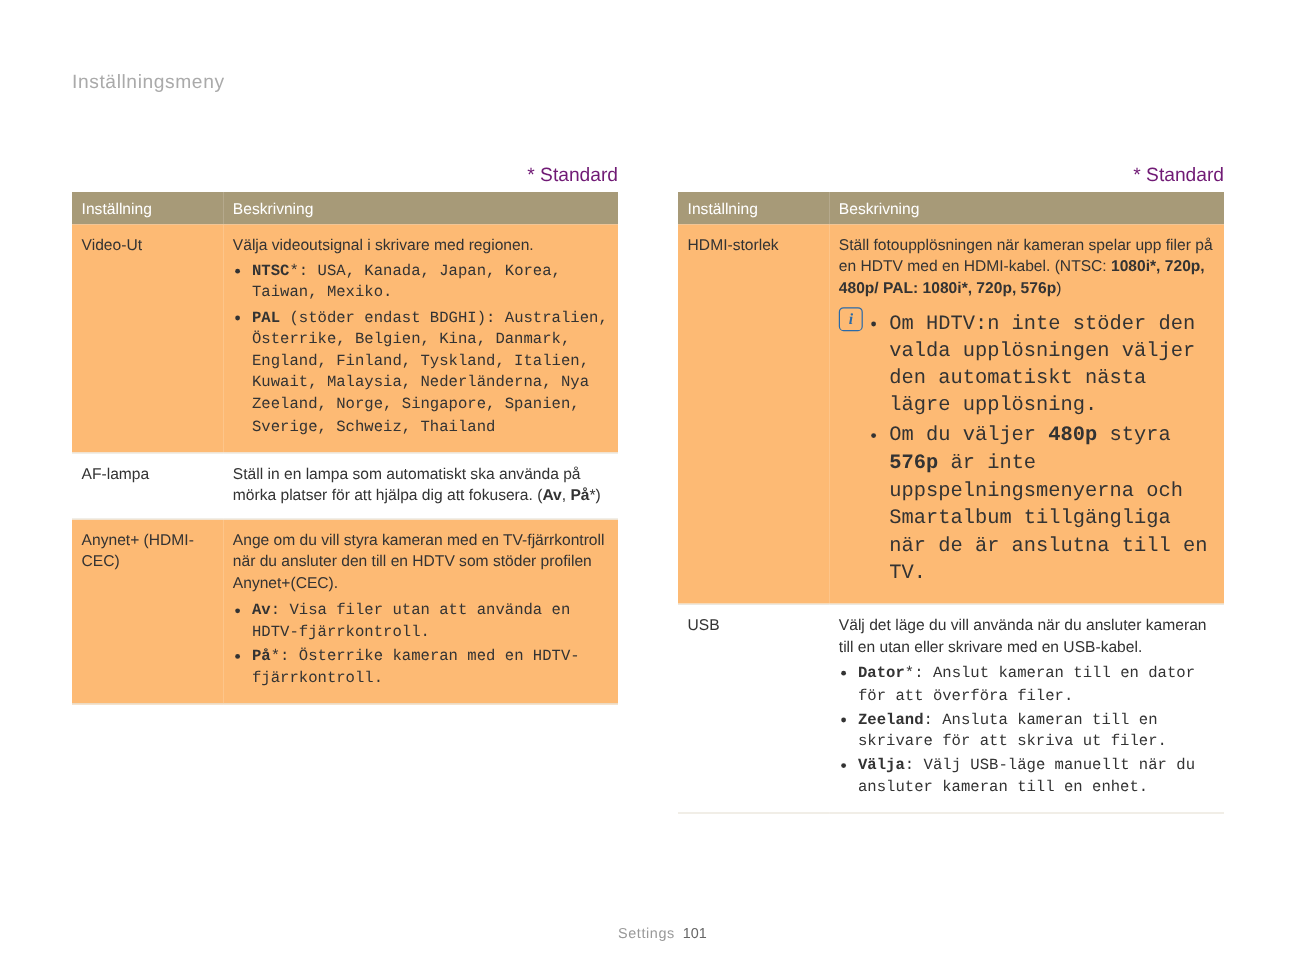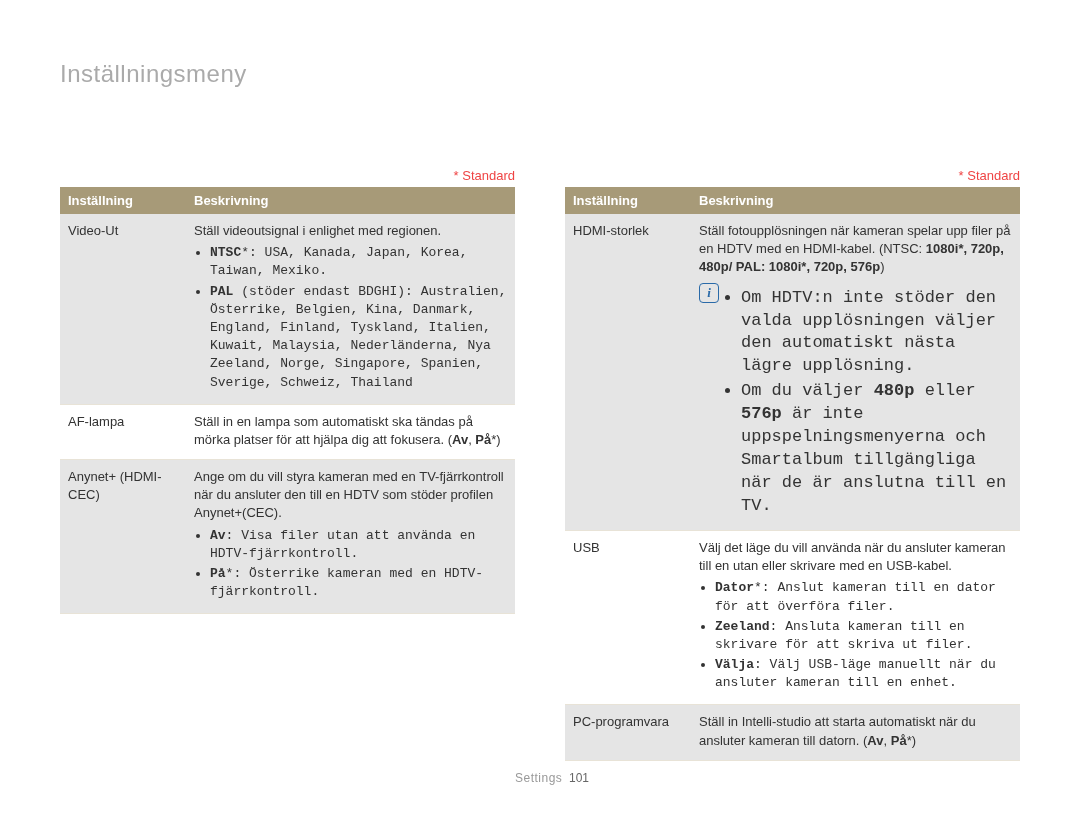--- a/index.html
+++ b/index.html
@@ -12,65 +12,65 @@
     width: 1080px;
   }
   .page {
     width: 1080px;
     height: 815px;
     position: relative;
     box-sizing: border-box;
     padding: 60px 60px 0 60px;
   }
   .page-title {
-    font-size: 24px;
+    font-size: 16px;
     color: #aaa;
     font-weight: 300;
     letter-spacing: 0.5px;
-    margin-bottom: 80px;
+    margin-bottom: 60px;
   }
   .columns {
     display: flex;
     gap: 50px;
   }
   .col {
     flex: 1;
     min-width: 0;
   }
   .standard {
     text-align: right;
-    font-size: 13px;
-    color: #ef4444;
+    font-size: 16px;
+    color: #701a75;
     margin-bottom: 4px;
   }
   table.settings {
     width: 100%;
     border-collapse: collapse;
     table-layout: fixed;
   }
   table.settings th {
     background: #a79a78;
     color: #fff;
-    font-weight: bold;
+    font-weight: normal;
     text-align: left;
     padding: 6px 8px;
     font-size: 13px;
   }
   table.settings th:first-child,
   table.settings td:first-child {
     width: 110px;
   }
   table.settings td {
     padding: 8px 8px 10px 8px;
     vertical-align: top;
     font-size: 13px;
     line-height: 1.4;
     border-bottom: 1px solid #e8e3d7;
   }
-  tr.shade td { background: #e5e5e5; }
+  tr.shade td { background: #fdba74; }
   ul { margin: 4px 0 0 0; padding-left: 16px; }
   li { margin-bottom: 2px; font-family: Liberation Mono, monospace; }
   b { font-weight: bold; }
   .note-box {
     display: flex;
     gap: 8px;
     margin-top: 6px;
   }
   .note-icon {
     flex: 0 0 20px;
@@ -112,36 +112,36 @@
       <table class="settings">
         <tbody>
             <tr>
           <th>Inställning</th>
           <th>Beskrivning</th>
         </tr>
 
         <tr class="shade">
           <td>Video-Ut</td>
           <td>
-            <span>Ställ videoutsignal i enlighet med regionen.</span>
+            <span>Välja videoutsignal i skrivare med regionen.</span>
             <ul>
               <li>
                 <b>NTSC</b><span>*: USA, Kanada, Japan, Korea, Taiwan, Mexiko.</span>
               </li>
               <li>
                 <b>PAL</b><span> (stöder endast BDGHI): Australien, Österrike, Belgien, Kina, Danmark, England, Finland, Tyskland, Italien, Kuwait, Malaysia, Nederländerna, Nya Zeeland, Norge, Singapore, Spanien, Sverige, Schweiz, Thailand</span>
               </li>
             </ul>
           </td>
         </tr>
 
         <tr>
           <td>AF-lampa</td>
           <td>
-            <span>Ställ in en lampa som automatiskt ska tändas på mörka platser för att hjälpa dig att fokusera. </span><span>(</span><b>Av</b><span>, </span><b>På</b><span>*)</span>
+            <span>Ställ in en lampa som automatiskt ska använda på mörka platser för att hjälpa dig att fokusera. </span><span>(</span><b>Av</b><span>, </span><b>På</b><span>*)</span>
           </td>
         </tr>
 
         <tr class="shade">
           <td>Anynet+ (HDMI-CEC)</td>
           <td>
             <span>Ange om du vill styra kameran med en TV-fjärrkontroll när du ansluter den till en HDTV som stöder profilen Anynet+(CEC).</span>
             <ul>
               <li>
                 <b>Av</b><span>: Visa filer utan att använda en HDTV-fjärrkontroll.</span>
@@ -168,46 +168,40 @@
         <tr class="shade">
           <td>HDMI-storlek</td>
           <td>
             <span>Ställ fotoupplösningen när kameran spelar upp filer på en HDTV med en HDMI-kabel. (NTSC: </span><b>1080i*, 720p, 480p/ PAL: 1080i*, 720p, 576p</b><span>)</span>
             <div class="note-box">
               <div class="note-icon">i</div>
               <div class="note-text">
                 <ul>
                   <li>Om HDTV:n inte stöder den valda upplösningen väljer den automatiskt nästa lägre upplösning.</li>
                   <li>
-                    <span>Om du väljer </span><b>480p</b><span> eller </span><b>576p</b><span> är inte uppspelningsmenyerna och Smartalbum tillgängliga när de är anslutna till en TV.</span>
+                    <span>Om du väljer </span><b>480p</b><span> styra </span><b>576p</b><span> är inte uppspelningsmenyerna och Smartalbum tillgängliga när de är anslutna till en TV.</span>
                   </li>
                 </ul>
               </div>
             </div>
           </td>
         </tr>
 
         <tr>
           <td>USB</td>
           <td>
             <span>Välj det läge du vill använda när du ansluter kameran till en utan eller skrivare med en USB-kabel.</span>
             <ul>
               <li><b>Dator</b><span>*: Anslut kameran till en dator för att överföra filer.</span></li>
               <li><b>Zeeland</b><span>: Ansluta kameran till en skrivare för att skriva ut filer.</span></li>
               <li><b>Välja</b><span>: Välj USB-läge manuellt när du ansluter kameran till en enhet.</span></li>
             </ul>
           </td>
         </tr>
 
-        <tr class="shade">
-          <td>PC-programvara</td>
-          <td>
-            <span>Ställ in Intelli-studio att starta automatiskt när du ansluter kameran till datorn. (</span><b>Av</b><span>, </span><b>På</b><span>*)</span>
-          </td>
-        </tr>
       </tbody>
         </table>
     </div>
   </div>
 
   <div class="footer">
     <span class="sec">Settings</span>&nbsp;&nbsp;<span>101</span>
   </div>
 </div>
 

